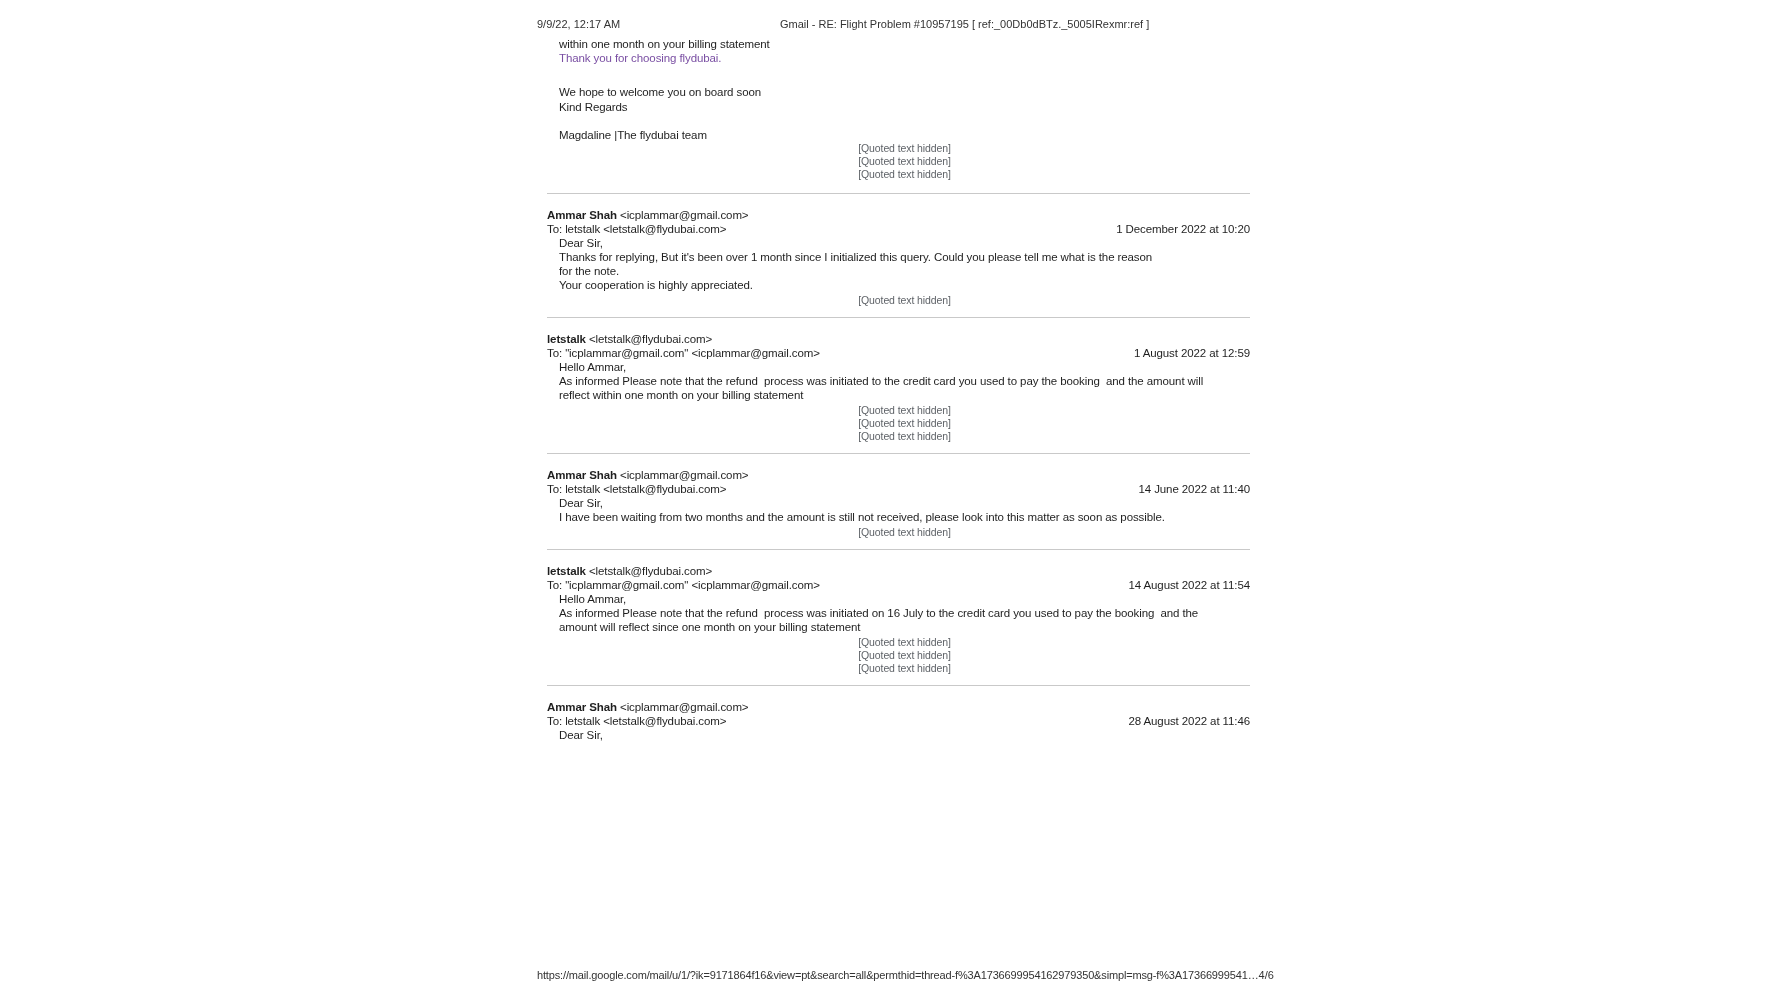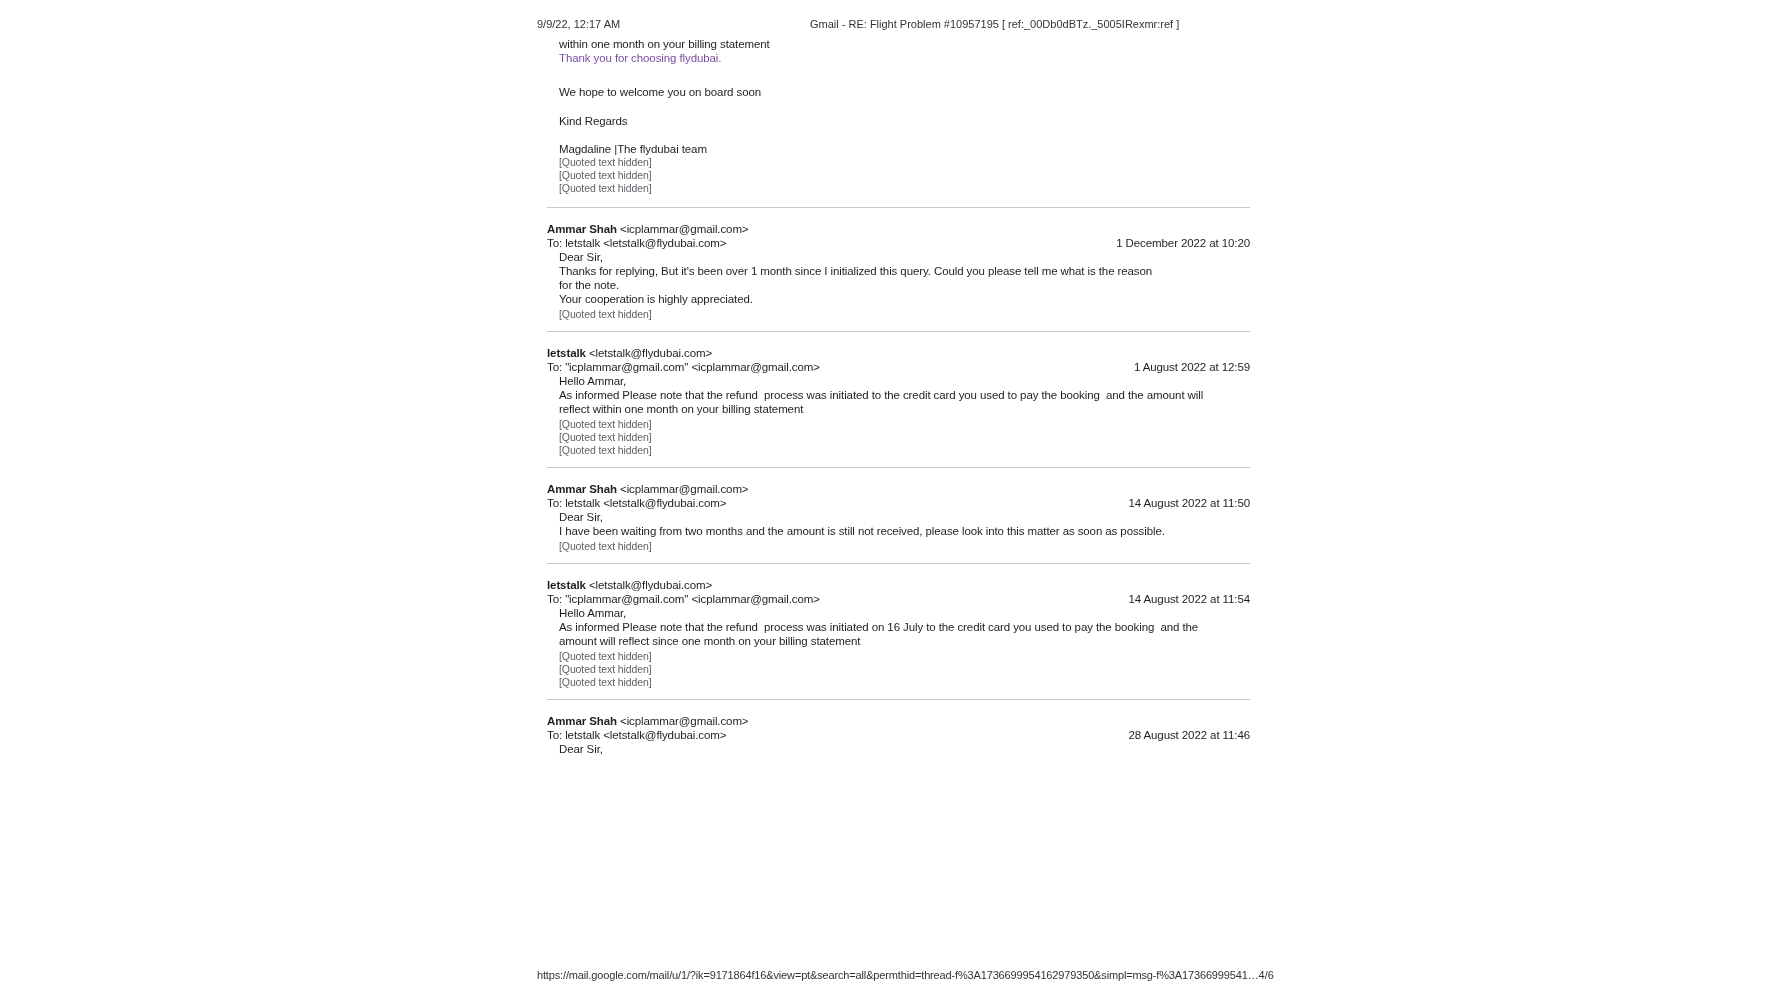--- a/index.html
+++ b/index.html
@@ -14,26 +14,26 @@
   body{
     width:1778px;height:1000px;
     background:var(--bg);
     color:var(--text);
     font-family:"Liberation Sans", sans-serif;
     overflow:hidden;
     position:relative;
   }
   .print-header-bar{position:absolute;top:18px;left:0;width:1482px;height:16px;}
   .print-timestamp{position:absolute;left:537px;top:0;font-size:11px;line-height:13px;color:#333;}
-  .print-title{position:absolute;left:780px;top:0;font-size:11px;line-height:13px;color:#333;white-space:pre;margin-left:30px;}
+  .print-title{position:absolute;left:780px;top:0;font-size:11px;line-height:13px;color:#333;white-space:pre;}
   .thread{position:absolute;left:547px;top:37px;width:703px;}
   .thread p{margin:0;}
   .bline{font-size:11.5px;line-height:14px;letter-spacing:-0.1px;white-space:pre;}
   .purple{color:var(--accent);}
-  .quoted-line{font-size:10.5px;line-height:13px;letter-spacing:-0.1px;color:var(--muted);white-space:pre;}
+  .quoted-line{font-size:10.5px;line-height:13px;letter-spacing:-0.1px;color:var(--muted);white-space:pre;text-align:center;}
   .continuation{padding-left:12px;margin-bottom:12px;}
   .message{border-top:1px solid var(--separator);margin-top:10px;padding-top:14px;}
   .msg-head{display:flex;justify-content:space-between;align-items:flex-end;}
   .from-line,.to-line{font-size:11.5px;line-height:14px;letter-spacing:-0.1px;white-space:pre;}
   .from-name{font-weight:bold;}
   .msg-date{font-size:11.5px;line-height:14px;letter-spacing:-0.1px;white-space:pre;}
   .msg-body{padding-left:12px;}
   .greeting{margin-top:17px;}
   .para{margin-top:14px;}
   .closing{margin-top:14px;}
@@ -49,21 +49,21 @@
   <span class="print-timestamp">9/9/22, 12:17 AM</span>
   <span class="print-title">Gmail - RE: Flight Problem #10957195 [ ref:_00Db0dBTz._5005IRexmr:ref ]</span>
 </div>
 
 <main class="thread">
 
   <section class="continuation">
     <p class="bline">within one month on your billing statement</p>
     <p class="bline purple" style="">Thank you for choosing flydubai.</p>
     <p class="bline" style="margin-top:20px;">We hope to welcome you on board soon</p>
-    <p class="bline" style="margin-top:15px;">Kind Regards</p>
+    <p class="bline" style="margin-top:1px;">Kind Regards</p>
     <p class="bline" style="margin-top:14px;">Magdaline |The flydubai team</p>
     <div class="quoted" style="margin-top:0;">
       <div class="quoted-line">[Quoted text hidden]</div>
       <div class="quoted-line">[Quoted text hidden]</div>
       <div class="quoted-line">[Quoted text hidden]</div>
     </div>
   </section>
 
   <section class="message">
     <div class="msg-head">
@@ -103,21 +103,21 @@
       </div>
     </div>
   </section>
 
   <section class="message">
     <div class="msg-head">
       <div>
         <div class="from-line"><span class="from-name">Ammar Shah</span><span> &lt;icplammar@gmail.com&gt;</span></div>
         <div class="to-line">To: letstalk &lt;letstalk@flydubai.com&gt;</div>
       </div>
-      <div class="msg-date">14 August 2022 at 11:50</div>
+      <div class="msg-date">14 June 2022 at 11:40</div>
     </div>
     <div class="msg-body">
       <p class="bline greeting">Dear Sir,</p>
       <p class="bline para">I have been waiting from two months and the amount is still not received, please look into this matter as soon as possible.</p>
       <div class="quoted">
         <div class="quoted-line">[Quoted text hidden]</div>
       </div>
     </div>
   </section>
 

